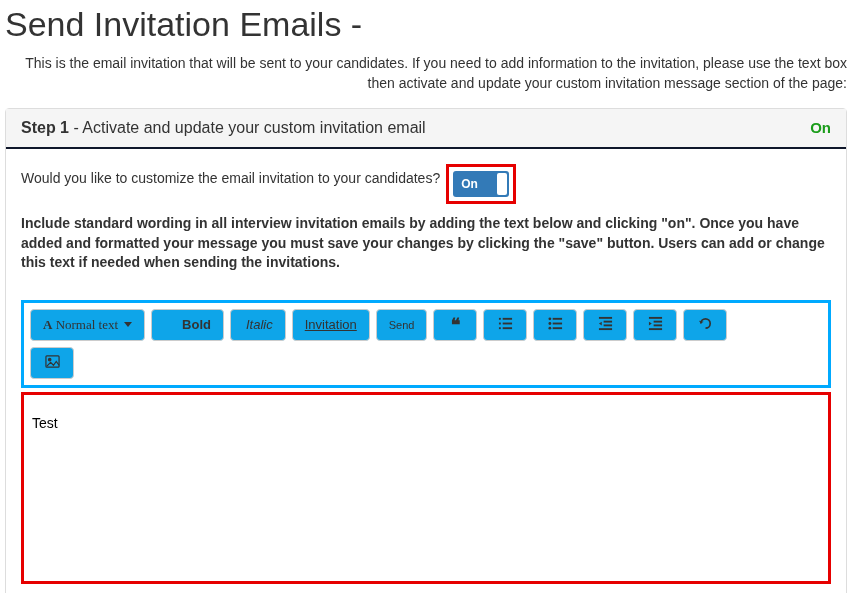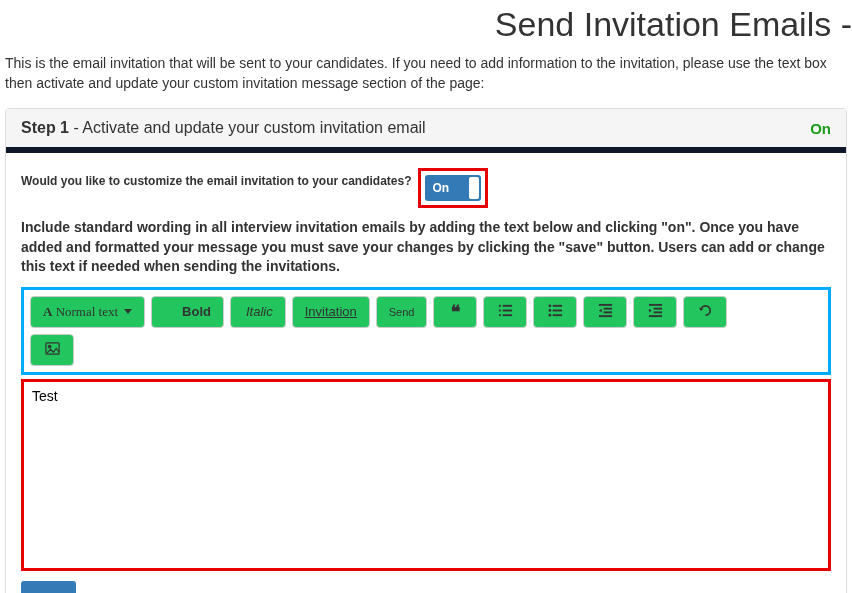--- a/index.html
+++ b/index.html
@@ -1,44 +1,44 @@
 <!DOCTYPE html>
 <html><head>
   <meta charset="utf-8">
   <style>
     * { box-sizing: border-box; margin: 0; padding: 0; }
     body { font-family: "Helvetica Neue", Helvetica, Arial, sans-serif; color: #333; font-size: 14px; background: #fff; padding: 0; }
     .container { width: 852px; }
-    h1 { font-size: 34px; font-weight: 400; color: #333; margin: 5px 0 10px 5px; text-align: right; }
-    .intro { font-size: 14px; margin: 0 5px 15px 5px; line-height: 1.4; }
+    h1 { font-size: 34px; font-weight: 400; color: #333; margin: 5px 0 10px 5px; }
+    .intro { font-size: 14px; margin: 0 5px 15px 5px; line-height: 1.4; text-align: right; }
     .panel { border: 1px solid #ddd; border-radius: 4px; margin: 0 5px; }
-    .panel-heading { background: #f5f5f5; border-bottom: 6px solid #0f172a; padding: 10px 15px; display: flex; justify-content: space-between; align-items: flex-end; }
+    .panel-heading { background: #f5f5f5; border-bottom: 2px solid #0f172a; padding: 10px 15px; display: flex; justify-content: space-between; align-items: flex-start; }
     .panel-heading .title { font-size: 16px; color: #333; }
     .panel-heading .title b { font-weight: 700; }
     .panel-heading .status { color: #1a9c1a; font-weight: 700; font-size: 15px; }
     .panel-body { padding: 15px; }
     .lead-row { display: flex; align-items: flex-start; flex-wrap: wrap; margin-bottom: 10px; }
-    .lead-row .q { font-weight: 700; font-size: 12px; margin-right: 6px; margin-top: 6px; text-align: right; }
+    .lead-row .q { font-weight: 400; font-size: 14px; margin-right: 6px; margin-top: 6px; text-align: right; }
     .toggle-box { border: 3px solid #e60000; padding: 4px; display: inline-block; }
     .toggle { width: 56px; height: 26px; background: #337ab7; border-radius: 3px; position: relative; display: flex; align-items: center; padding-left: 8px; color: #fff; font-size: 12px; font-weight: 700; cursor: pointer; }
     .toggle::after { content: ""; position: absolute; right: 2px; top: 2px; width: 10px; height: 22px; background: #fff; border-radius: 2px; }
-    .instructions { font-weight: 700; font-size: 14px; line-height: 1.4; margin-bottom: 10px; }
+    .instructions { font-weight: 700; font-size: 14px; line-height: 1.4; margin-bottom: 27px; }
     .toolbar-wrap { border: 3px solid #00aaff; padding: 6px 6px 6px 6px; }
     .toolbar { display: flex; flex-wrap: wrap; gap: 6px; }
-    .btn { background: #22c55e; border: 1px solid #ccc; border-radius: 4px; height: 32px; padding: 0 12px; font-size: 13px; color: #333; cursor: pointer; display: inline-flex; align-items: center; justify-content: center; }
+    .btn { background: #0ea5e9; border: 1px solid #ccc; border-radius: 4px; height: 32px; padding: 0 12px; font-size: 13px; color: #333; cursor: pointer; display: inline-flex; align-items: center; justify-content: center; }
     .btn.bold-lbl { font-weight: 700; padding-left: 30px; }
     .btn.italic-lbl { font-style: italic; padding-left: 15px; }
     .btn.underline-lbl { text-decoration: underline; }
     .btn.small-lbl { font-size: 11px; }
     .btn.icon { width: 44px; padding: 0; font-size: 15px; }
     .btn .caret { display: inline-block; width: 0; height: 0; margin-left: 6px; border-left: 4px solid transparent; border-right: 4px solid transparent; border-top: 5px solid #333; }
     .dropdown-label { font-family: Georgia, serif; }
     .btn svg { width: 15px; height: 15px; }
     .editor-wrap { border: 3px solid #e60000; margin-top: 4px; }
-    .editor { width: 100%; height: 186px; background: #fff; padding: 6px 8px; font-size: 14px; color: #000; outline: none; border: none; overflow: auto; }
+    .editor { width: 100%; height: 186px; background: #fff; padding: 20px 8px; font-size: 14px; color: #000; outline: none; border: none; overflow: auto; }
     .save-btn { margin-top: 10px; background: #337ab7; color: #fff; border: none; border-radius: 3px; padding: 7px 14px; font-size: 13px; cursor: pointer; }
     .toolbar-row2 { margin-top: 6px; }
   </style>
 </head>
 <body>
 
 <div class="container">
   <h1>Send Invitation Emails -</h1>
   <p class="intro">This is the email invitation that will be sent to your candidates. If you need to add information to the invitation, please use the text box then activate and update your custom invitation message section of the page:</p>
 

